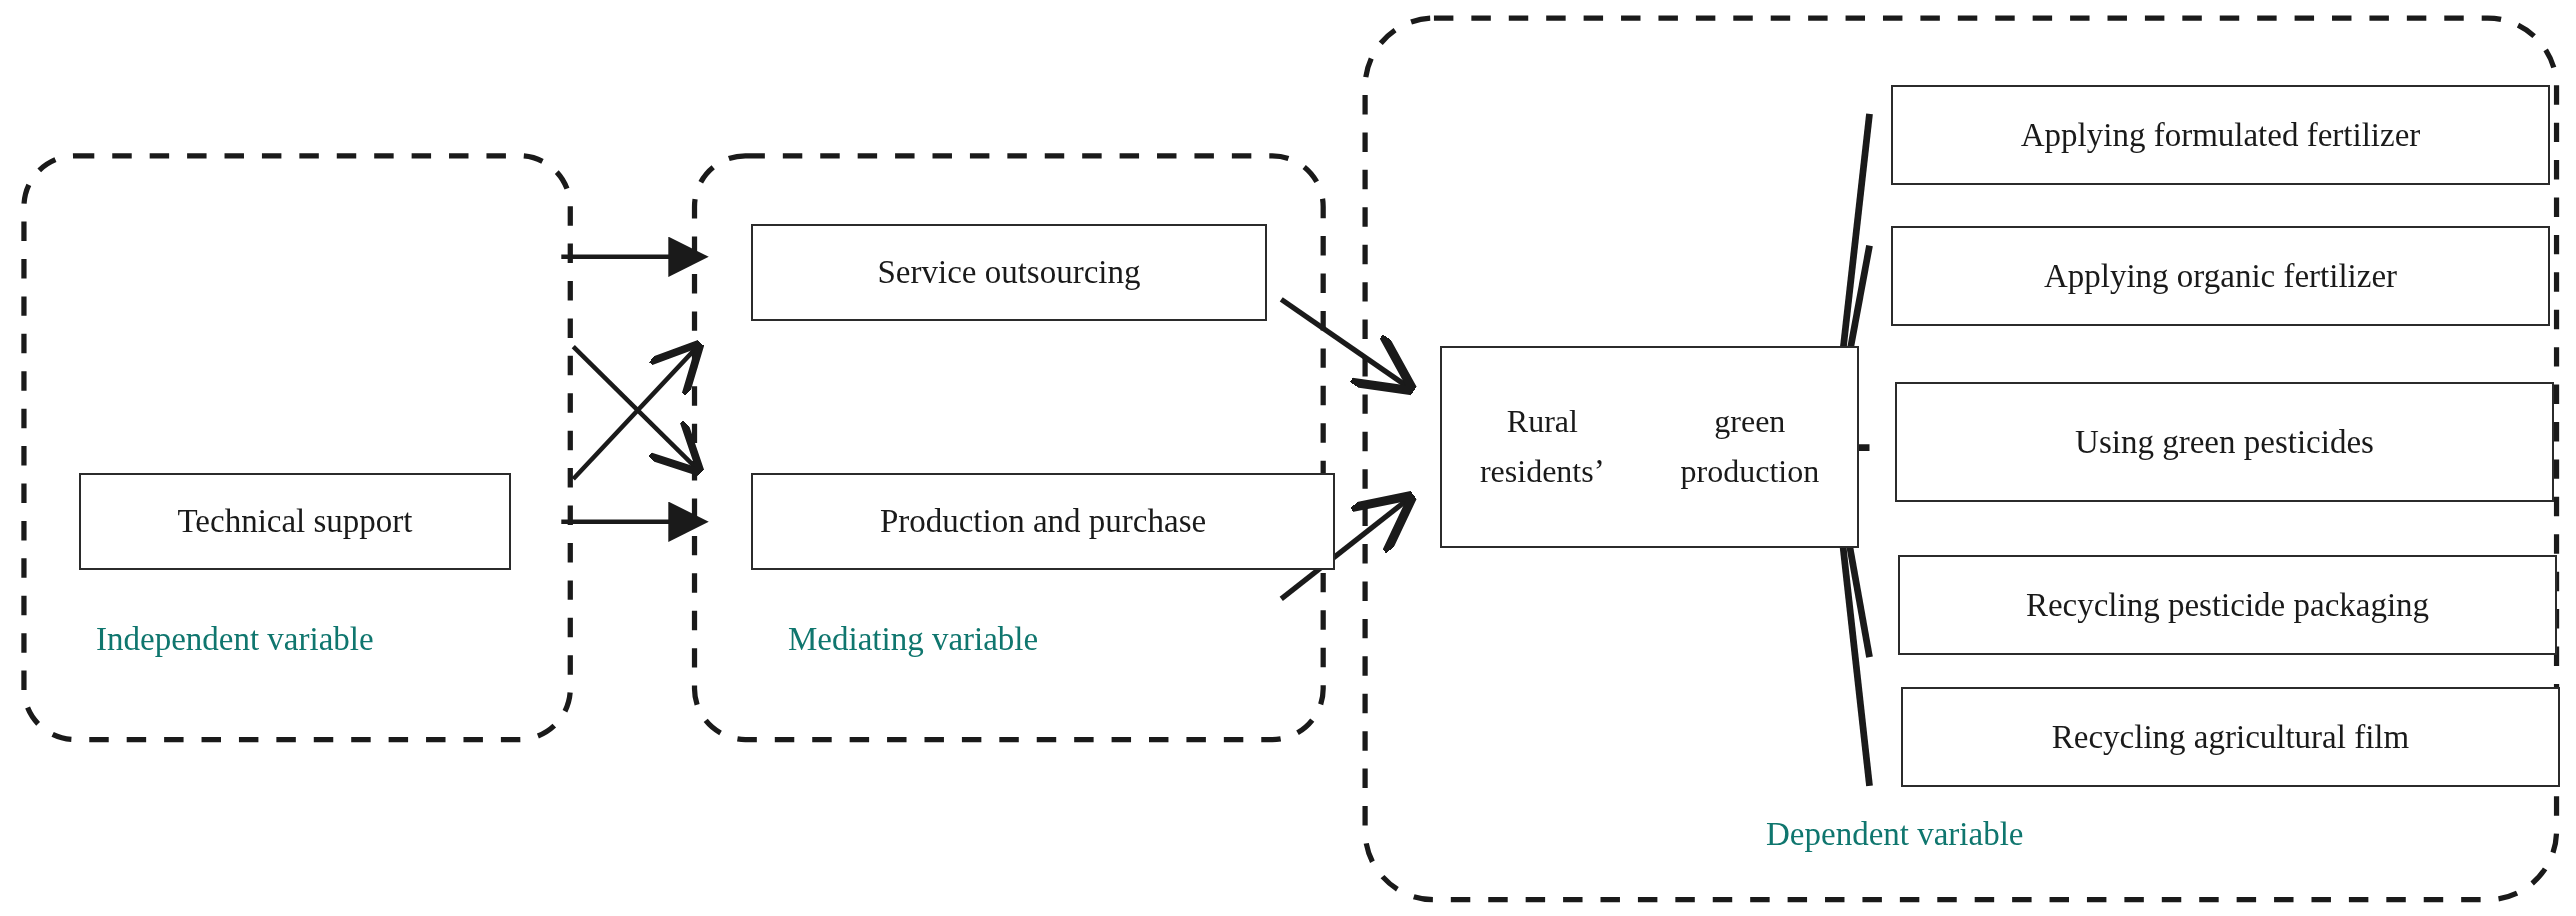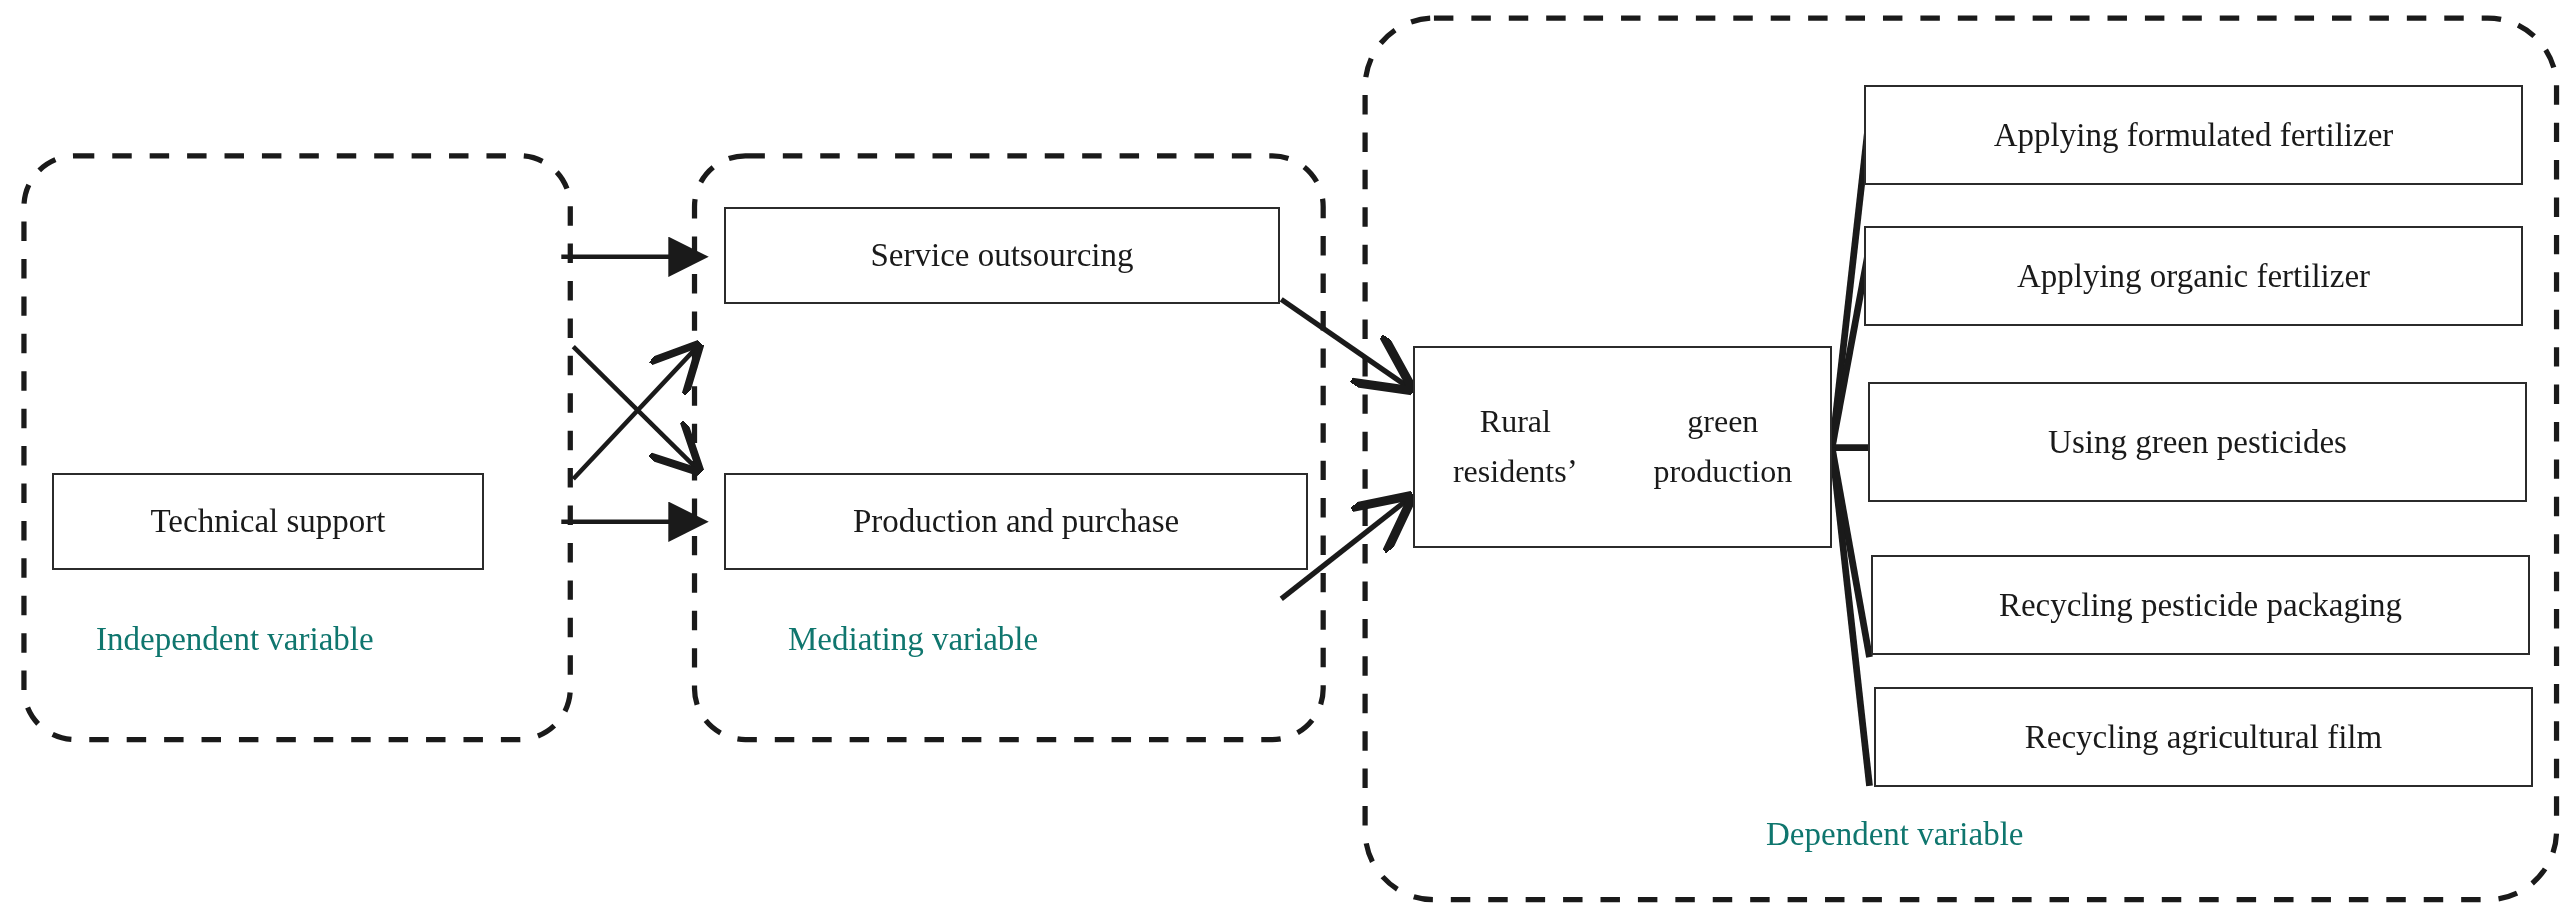--- a/index.html
+++ b/index.html
@@ -28,20 +28,21 @@
     border: 2.2px solid #2b2b2b;
     background: #ffffff;
     display: flex;
     align-items: center;
     justify-content: center;
     text-align: center;
     color: #1a1a1a;
     font-size: 33px;
     line-height: 1.22;
     z-index: 4;
+    margin-left: 27px;
   }
   .node-box.two-line {
     flex-direction: row;
     line-height: 1.55;
     font-size: 32px;
   }
   .group-label {
     position: absolute;
     color: #0f766e;
     font-size: 33px;
@@ -95,21 +96,21 @@
 
 
   <div class="node-box" style="left:52px; top:473px; width:432px; height:97px;">
     <span>Technical support</span>
   </div>
 
   <div class="group-label" style="left:96px; top:621px;">
     <span>Independent variable</span>
   </div>
 
-  <div class="node-box" style="left:724px; top:207px; width:556px; height:97px;">
+  <div class="node-box" style="left:724px; top:224px; width:516px; height:97px;">
     <span>Service outsourcing</span>
   </div>
 
   <div class="node-box" style="left:724px; top:473px; width:584px; height:97px;">
     <span>Production and purchase</span>
   </div>
 
   <div class="group-label" style="left:788px; top:621px;">
     <span>Mediating variable</span>
   </div>

